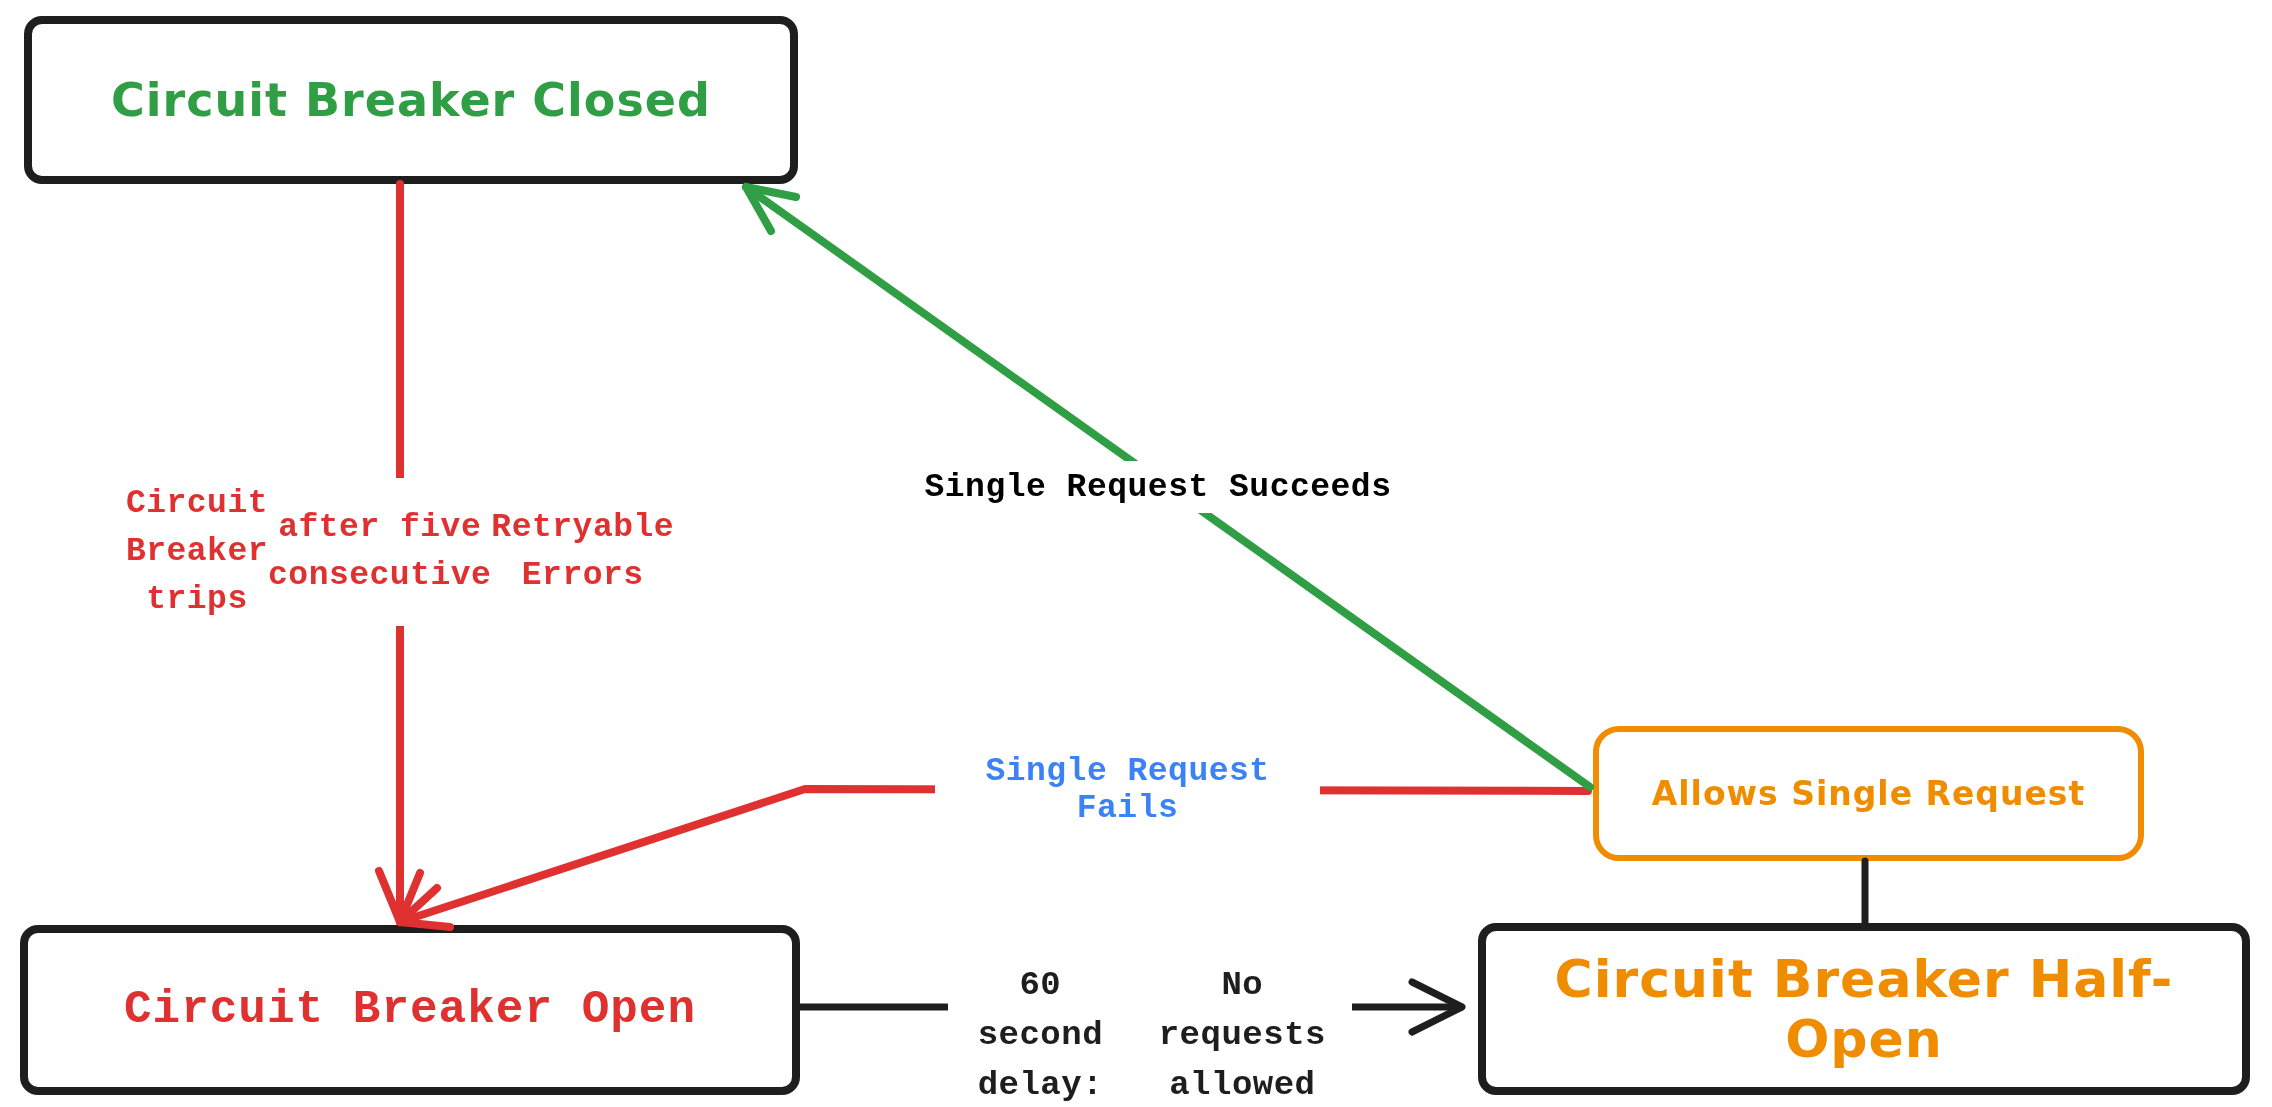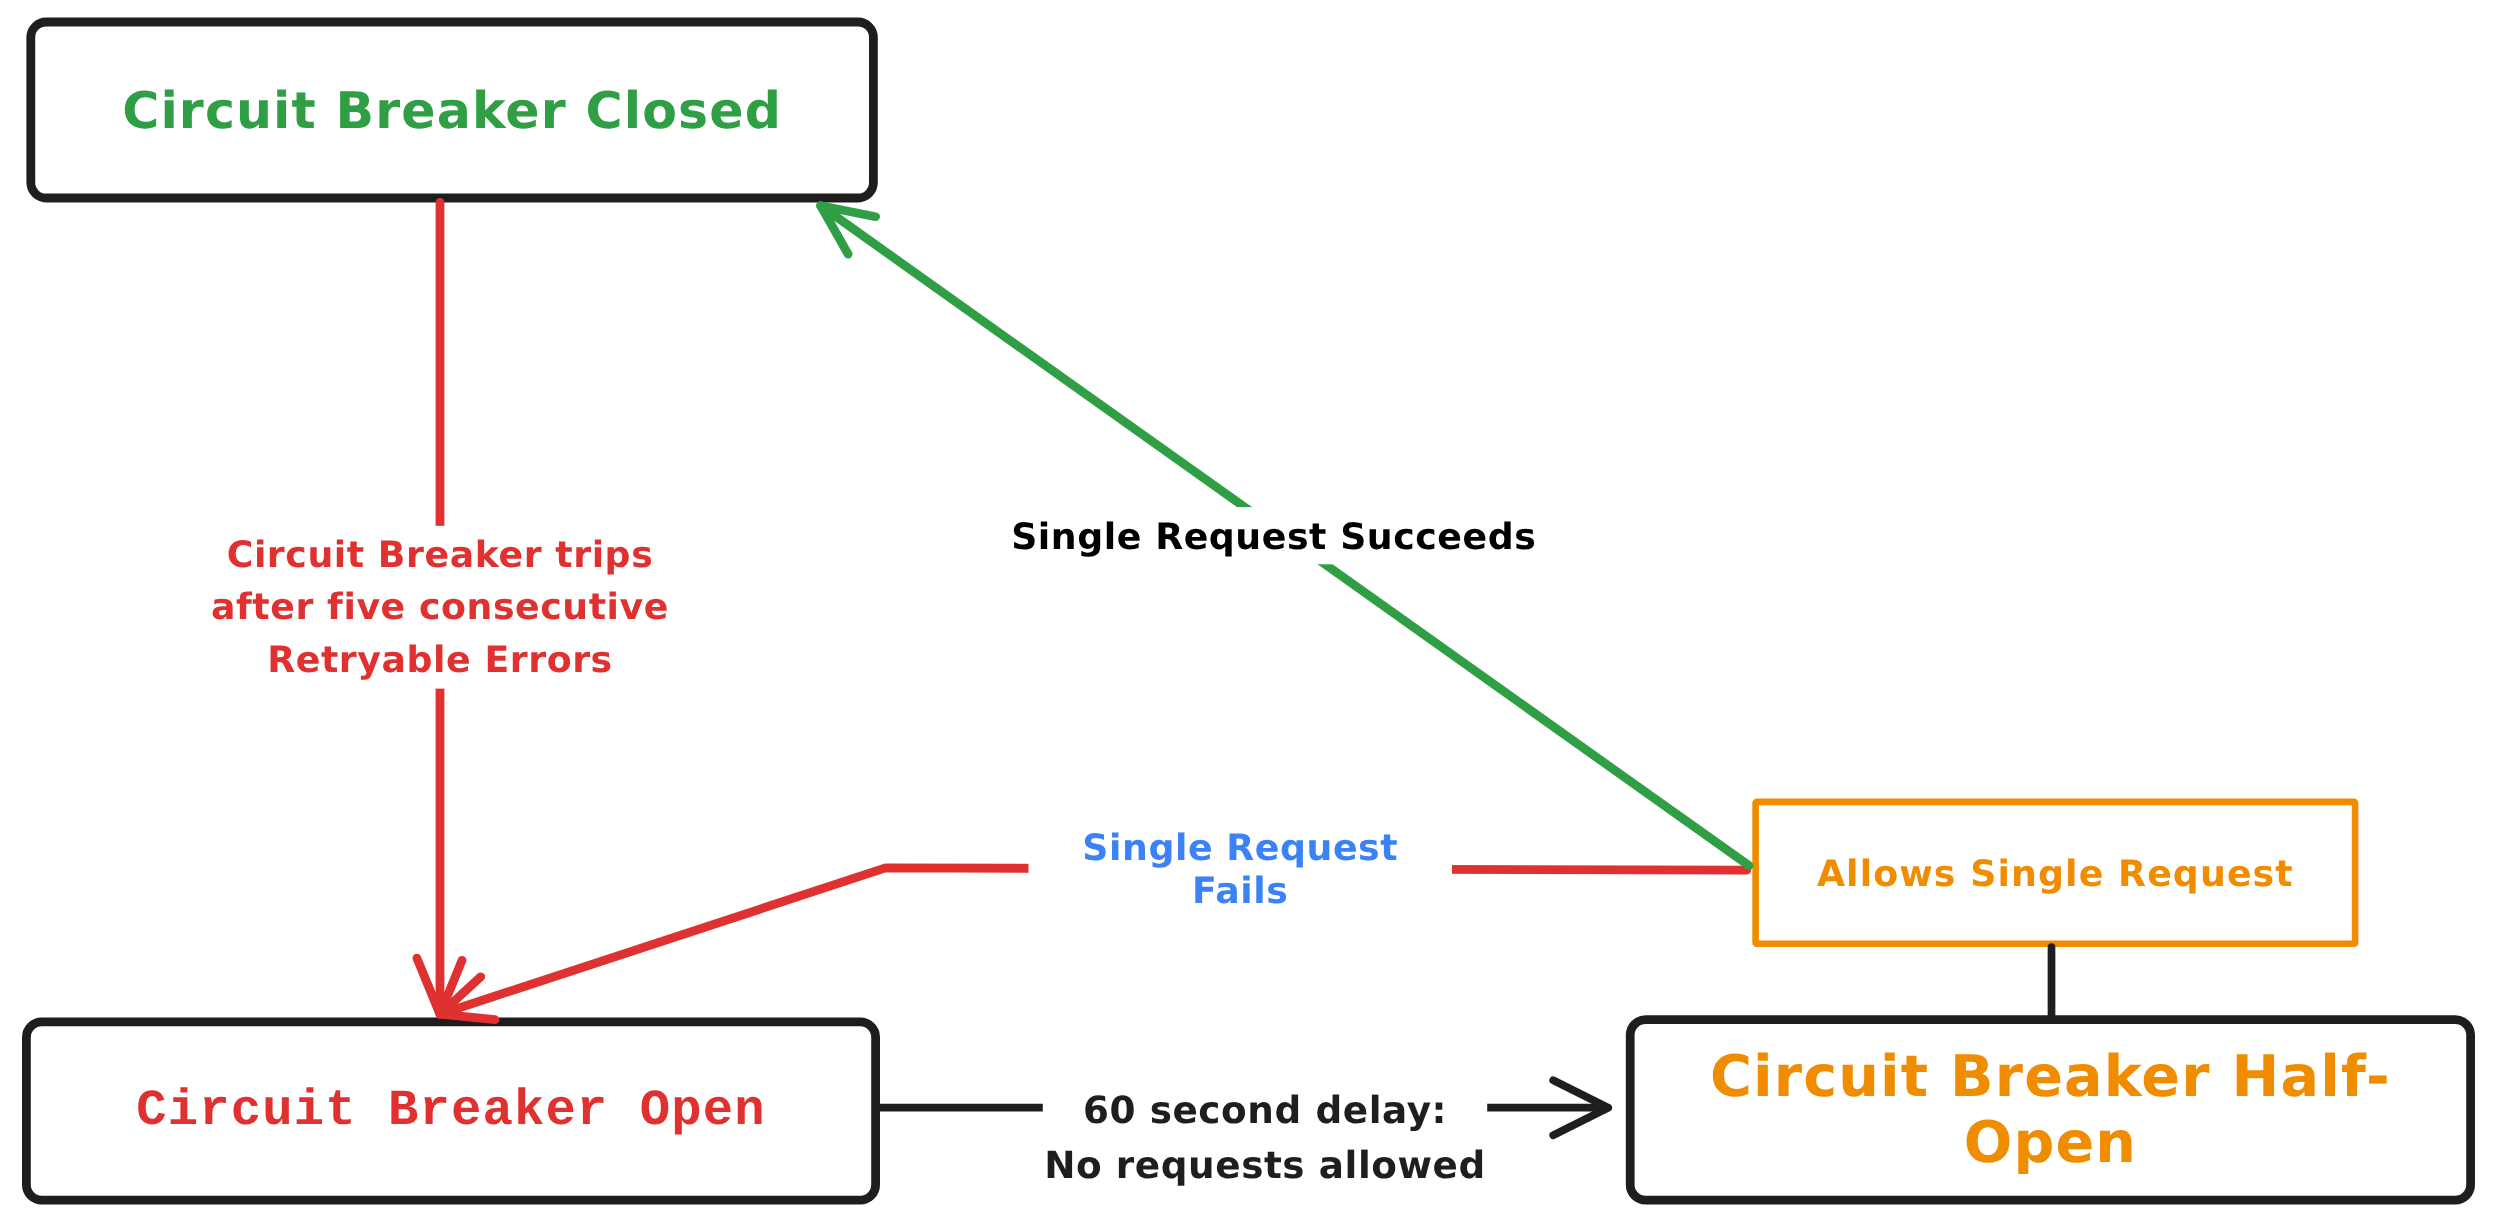--- a/index.html
+++ b/index.html
@@ -34,35 +34,35 @@
     z-index: 1;
     font-weight: bold;
     letter-spacing: 1px;
   }
   .node-closed   { left: 24px;   top: 16px;  width: 774px; height: 168px; font-size: 46px; color: #2f9e44; }
   .node-open     { left: 20px;   top: 925px; width: 780px; height: 170px; font-size: 46px; color: #e03131; font-family: Liberation Mono, monospace; }
   .node-halfopen { left: 1478px; top: 923px; width: 772px; height: 172px; font-size: 52px; color: #f08c00; }
   .node-allows {
     left: 1593px; top: 726px; width: 551px; height: 135px;
     border: 6px solid #f08c00;
-    border-radius: 4px;
+    border-radius: 26px;
     font-size: 33px;
     color: #f08c00;
   }
   .edge-label {
     position: absolute;
     background: #ffffff;
     display: flex;
-    flex-direction: column;
     align-items: center;
     justify-content: center;
     text-align: center;
     font-weight: bold;
     z-index: 3;
     letter-spacing: 0.5px;
+    font-family: Liberation Mono, monospace;
   }
   .lbl-trip {
     left: 170px; top: 478px; width: 460px; height: 148px;
     font-size: 33px; line-height: 48px; color: #e03131;
   }
   .lbl-success {
     left: 908px; top: 461px; width: 500px; height: 52px;
     font-size: 33px; color: #000000;
   }
   .lbl-fail {

